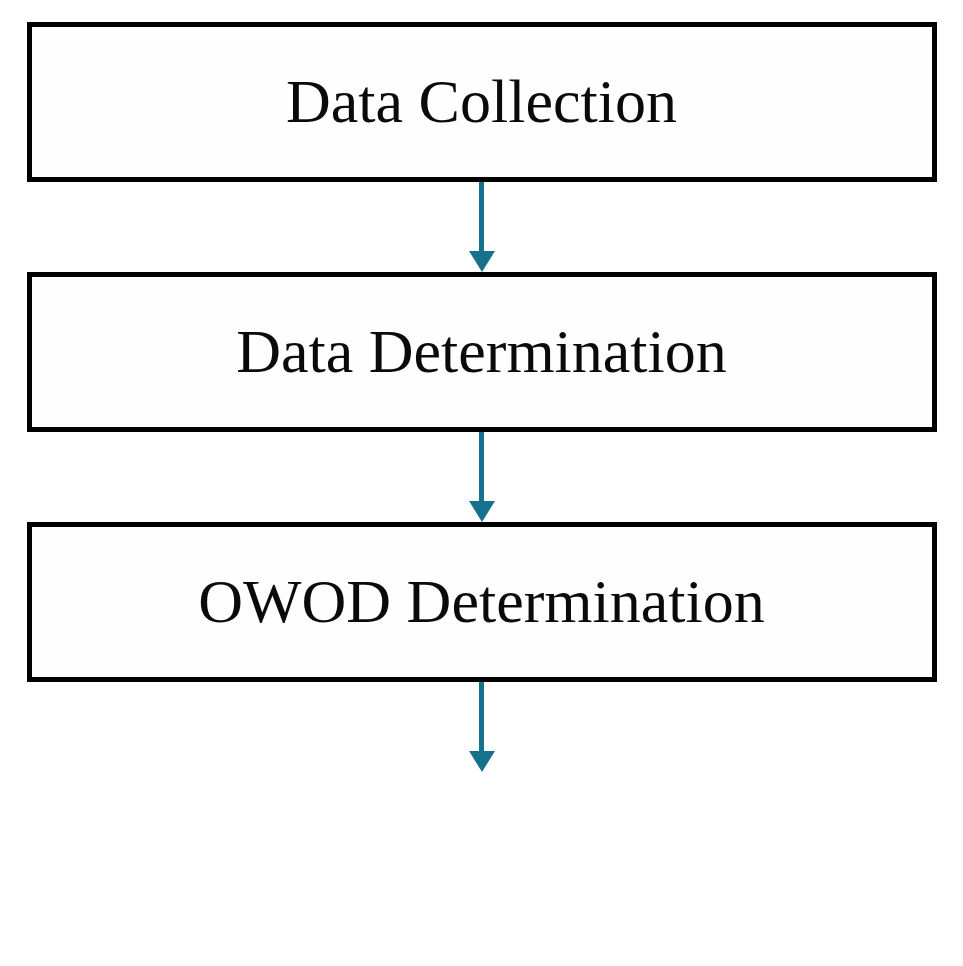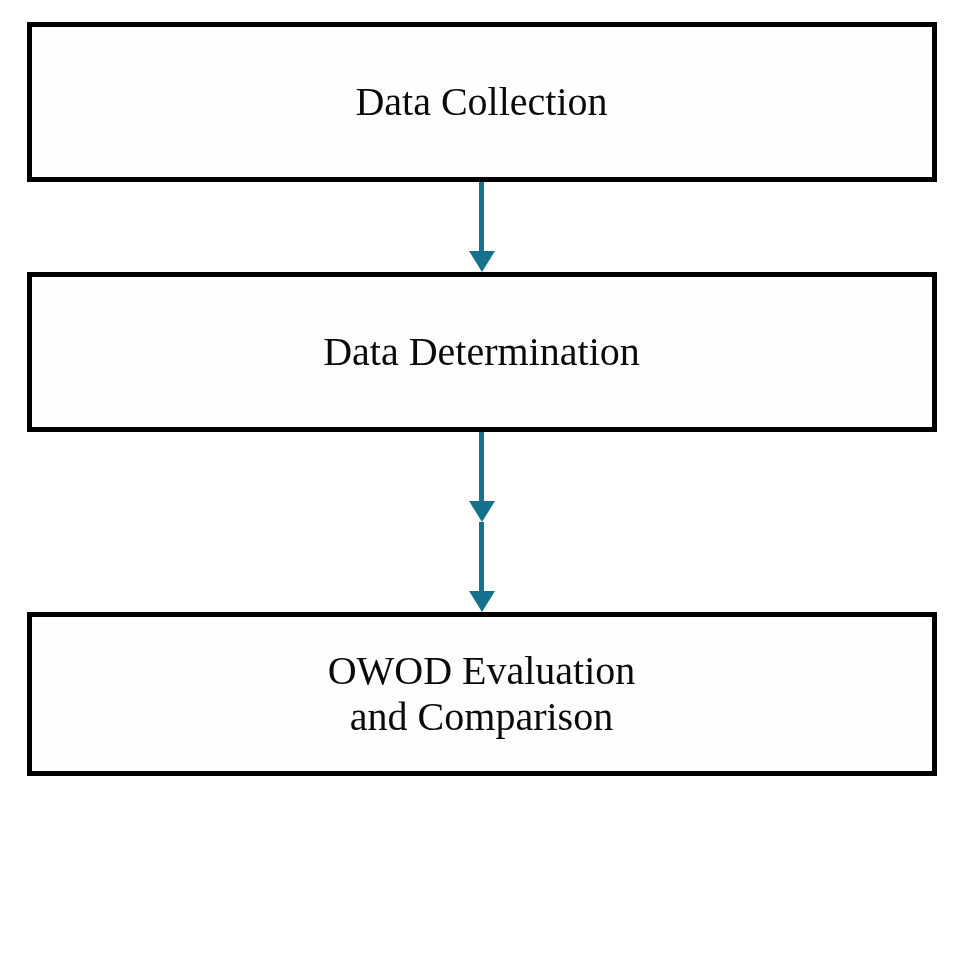--- a/index.html
+++ b/index.html
@@ -32,21 +32,21 @@
   .flow-node {
     width: 910px;
     height: 160px;
     border: 5px solid var(--box_border);
     background: var(--box_fill);
     display: flex;
     flex-direction: column;
     justify-content: center;
     align-items: center;
     color: var(--text);
-    font-size: 40px;
+    font-size: 62px;
     line-height: 1.16;
     text-align: center;
     flex-shrink: 0;
   }
   .flow-node--tall {
     height: 164px;
   }
   .node-line {
     display: block;
     white-space: nowrap;
@@ -88,24 +88,23 @@
 
   <div class="flow-node">
     <span class="node-line">Data Determination</span>
   </div>
 
   <div class="flow-arrow">
     <div class="arrow-shaft"></div>
     <div class="arrow-head"></div>
   </div>
 
+  <div class="flow-node">
+    <span class="node-line">OWOD Determination</span>
+  </div>
 
   <div class="flow-arrow">
     <div class="arrow-shaft"></div>
     <div class="arrow-head"></div>
   </div>
 
-  <div class="flow-node flow-node--tall">
-    <span class="node-line">OWOD Evaluation</span>
-    <span class="node-line">and Comparison</span>
-  </div>
 
 </div>
 
 </body></html>

